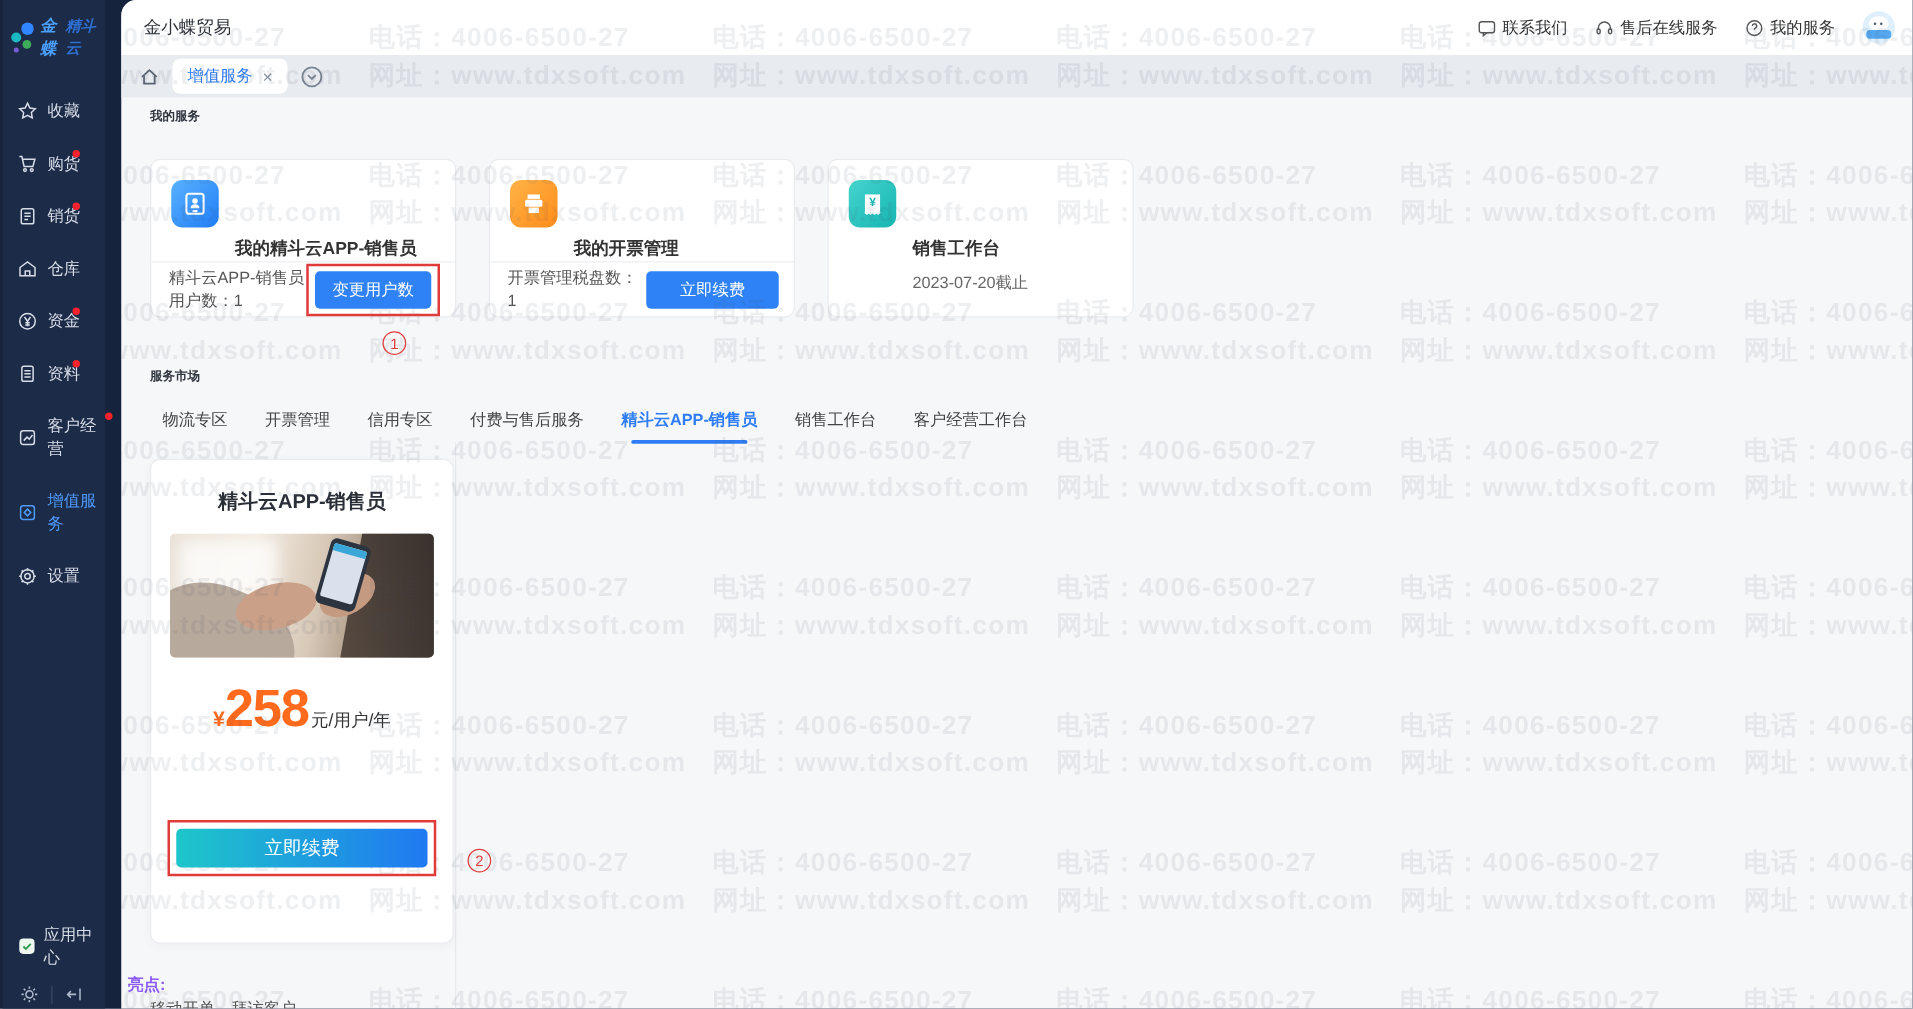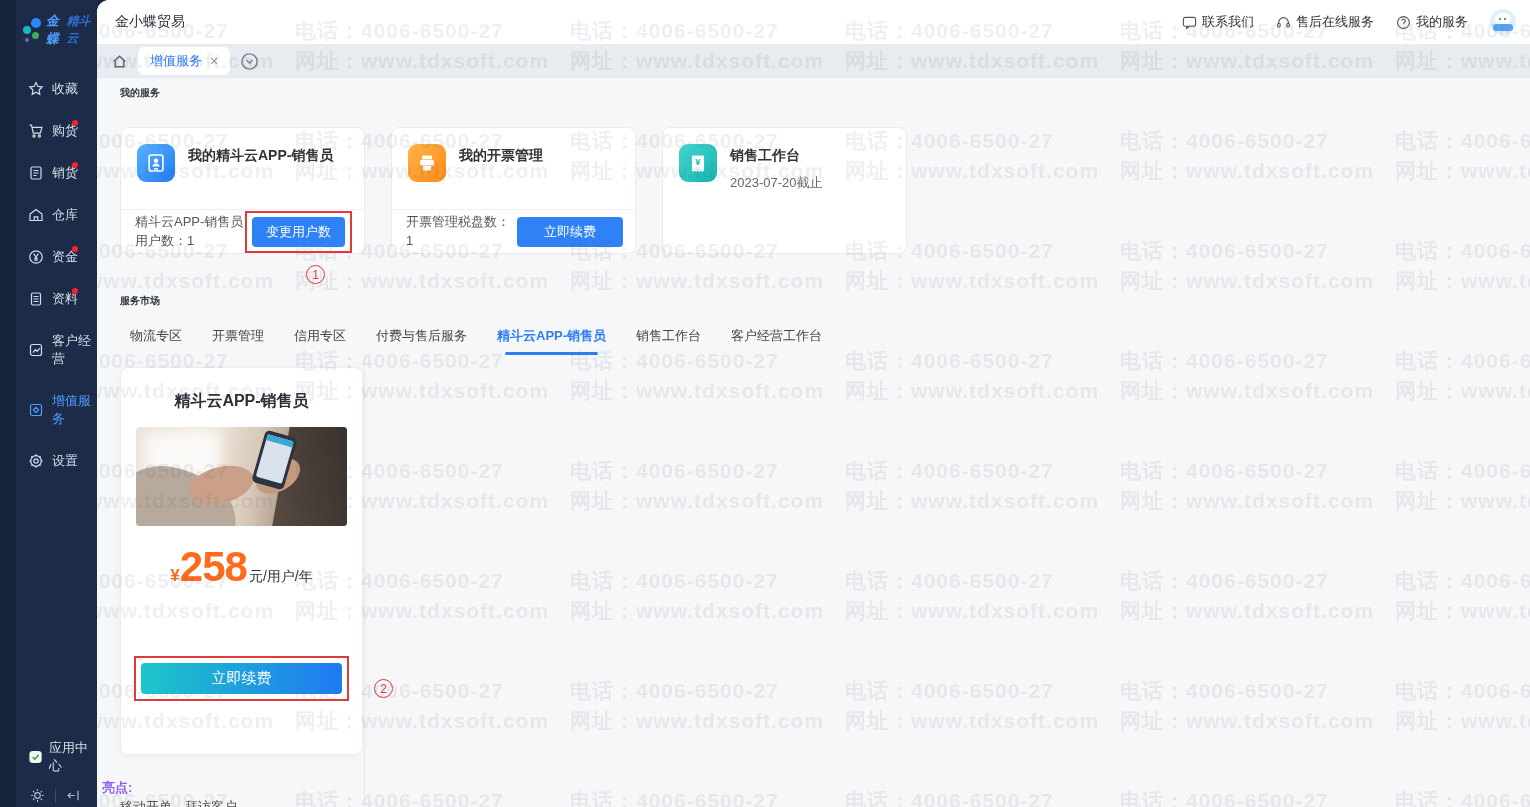--- a/index.html
+++ b/index.html
@@ -1,20 +1,20 @@
 <!DOCTYPE html>
 <html><head>
 <meta charset="utf-8">
 <style>
   * { margin:0; padding:0; box-sizing:border-box; }
   html,body { width:1530px; height:807px; overflow:hidden; }
   body { font-family:"Liberation Sans","DejaVu Sans",sans-serif; background:#16233c; position:relative; }
 
   
-  .sidebar { position:absolute; left:16px; top:0; width:82px; height:807px; background:#1c2b47; color:#d7dde8; z-index:10; }
+  .sidebar { position:absolute; left:2px; top:0; width:82px; height:807px; background:#1c2b47; color:#d7dde8; z-index:10; }
   .logo { display:flex; align-items:center; gap:4px; padding:12px 6px 10px 6px; }
   .logo-dots { position:relative; width:20px; height:26px; flex:0 0 auto; }
   .logo-dots i { position:absolute; border-radius:50%; }
   .d1 { width:10px; height:10px; left:9px; top:1px;  background:#2f86ff; }
   .d2 { width:8px;  height:8px;  left:1px; top:9px;  background:#19b9c3; }
   .d3 { width:7px;  height:7px;  left:10px;top:15px; background:#3fae5a; }
   .d4 { width:4px;  height:4px;  left:3px; top:21px; background:#7a5cd6; }
   .logo-brand { color:#4b9fff; font-weight:bold; font-style:italic; font-size:13px; }
   .logo-product { color:#2f6fd2; font-weight:bold; font-style:italic; font-size:12px; margin-left:-2px; }
   .nav { margin-top:10px; }
@@ -60,21 +60,21 @@
 
   
   .svc-cards { position:absolute; left:23px; top:49px; display:flex; gap:26px; }
   .svc-card { position:relative; width:245px; height:127px; background:#fff; border:1px solid #e9ebef; border-radius:8px; }
   .svc-head { position:absolute; left:16px; top:16px; right:10px; display:flex; gap:13px; align-items:flex-start; }
   .svc-ic { width:38px; height:38px; border-radius:9px; flex:0 0 auto; display:flex; align-items:center; justify-content:center; }
   .ic-blue   { background:linear-gradient(135deg,#5ab2ff,#1f7df6); }
   .ic-orange { background:linear-gradient(135deg,#ffb347,#ff8c1a); }
   .ic-teal   { background:linear-gradient(135deg,#45d4cd,#17b5b2); }
   .svc-ic svg { width:22px; height:22px; }
-  .svc-titlewrap { padding-top:3px; }
+  .svc-titlewrap { padding-top:3px;margin-top:43px; }
   .svc-title { font-size:14px; font-weight:bold; color:#333; }
   .svc-sub { margin-top:9px; font-size:13px; color:#666; }
   .svc-bottom { position:absolute; left:0; right:0; bottom:0; height:44px; border-top:1px solid #eef0f3; display:flex; align-items:center; padding:0 12px 0 14px; }
   .svc-meta { width:126px; font-size:13px; color:#555; line-height:1.45; }
   .btn-blue { margin-left:auto; background:#2f82f6; color:#fff; border:none; border-radius:4px; font-size:13px; padding:6px 14px; cursor:pointer; white-space:nowrap; font-family:inherit; }
   .btn-wide { padding:6px 27px; }
   .annbox { margin-left:auto; border:2px solid #e03b3b; padding:4px 5px; z-index:51; position:relative; }
   .annbox .btn-blue { margin-left:0; }
 
   

